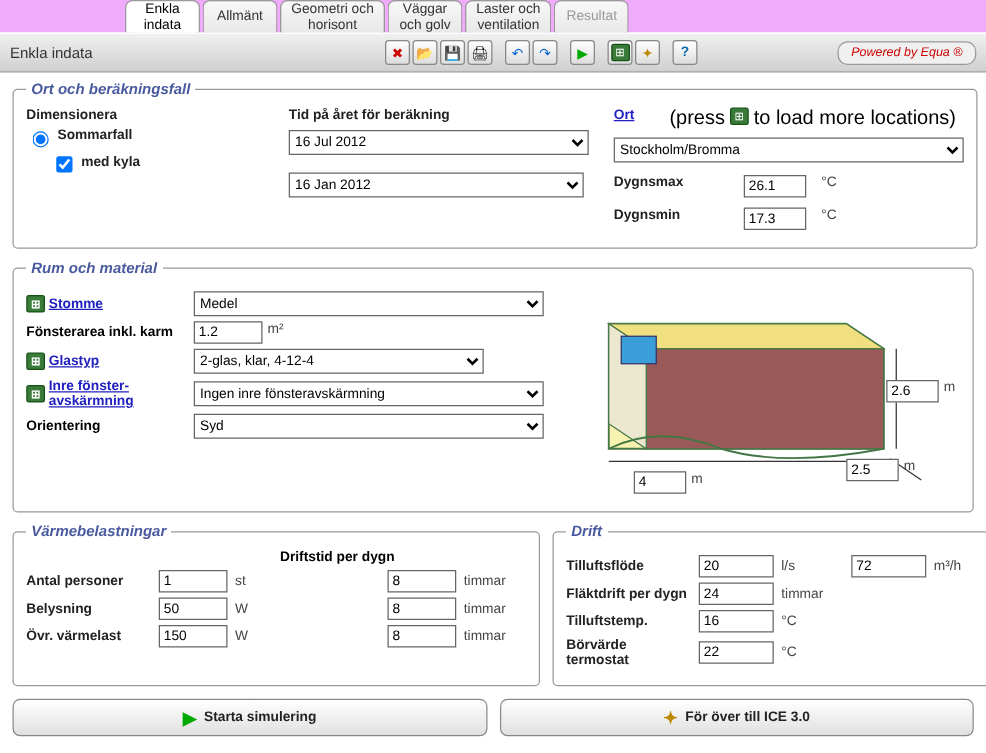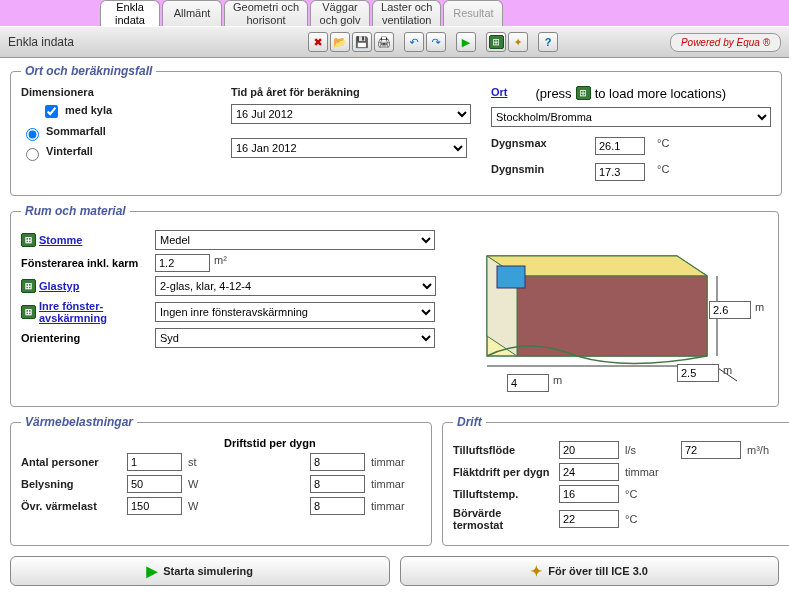--- a/index.html
+++ b/index.html
@@ -32,21 +32,21 @@
 .icon-db { display: inline-flex; width: 15px; height: 14px; background: #3a7a3a; border: 1px solid #145214; border-radius: 2px; align-items: center; justify-content: center; color: #fff; font-size: 9px; }
 .room3d { position: relative; width: 320px; height: 170px; }
 .dim-input { width: 42px; }
 .drift-row { display: grid; grid-template-columns: 100px 60px 50px 60px 40px; align-items: center; gap: 6px; margin: 4px 0; }
 .heat-row { display: grid; grid-template-columns: 100px 55px 30px 80px 55px 50px; align-items: center; gap: 6px; margin: 4px 0; }
 .heat-hdr { display: grid; grid-template-columns: 100px 55px 30px 130px; gap: 6px; margin-bottom: 4px; }
 .two-col { display: grid; grid-template-columns: 1fr 1fr; gap: 10px; }
 .bigbtn { flex: 1; display: flex; align-items: center; justify-content: center; gap: 6px; border: 1px solid #888; border-radius: 6px; background: linear-gradient(to bottom, #fff, #e0e0e0); padding: 6px; cursor: pointer; font-weight: bold; font-size: 12px; color: #222; }
 .btns { display: flex; gap: 10px; margin-top: 2px; }
 .unit { color: #444; }
-.small { font-size: 13px; }
+.small { font-size: 16px; }
 .rum-flex { display: flex; gap: 6px; align-items: flex-start; }
 .room-svg { display: block; }
 .tabtxt { white-space: pre-line; }
 </style>
 </head>
 <body>
 
 <div class="tabstrip">
   <div class="tab active">
       <span class="tabtxt">Enkla
@@ -113,31 +113,27 @@
   <div class="powered">Powered by Equa ®</div>
 </div>
 
 <div class="content">
 
 <fieldset>
   <legend>Ort och beräkningsfall</legend>
   <div class="ort-grid">
     <div class="dim-col">
       <label class="bold">Dimensionera</label>
+      <div class="radio-row">
+        <input type="radio" checked="" style="">
+        <label class="bold">Sommarfall</label>
+      </div>
       <div class="radio-row" style="margin-left:20px">
         <input type="checkbox" checked="" style="">
         <label class="bold">med kyla</label>
-      </div>
-      <div class="radio-row">
-        <input type="radio" checked="" style="">
-        <label class="bold">Sommarfall</label>
-      </div>
-      <div class="radio-row">
-        <input type="radio" style="">
-        <label class="bold">Vinterfall</label>
       </div>
     </div>
 
     <div class="col">
       <label class="bold" style="margin-bottom:6px">Tid på året för beräkning</label>
       <select style="width:240px;margin-bottom:14px">
         <option>16 Jul 2012</option>
       </select>
       <select style="width:236px">
         <option>16 Jan 2012</option>
@@ -187,21 +183,21 @@
         <div class="row">
               <input type="text" style="width: 55px;" value="1.2">
               <span class="unit">m²</span>
             </div>
       </div>
       <div class="rum-row">
         <div class="rum-lbl">
               <span class="icon-db">⊞</span>
               <span class="link">Glastyp</span>
             </div>
-        <select style="width:281px"><option>2-glas, klar, 4-12-4</option></select>
+        <select style="width:232px"><option>2-glas, klar, 4-12-4</option></select>
       </div>
       <div class="rum-row">
         <div class="rum-lbl">
               <span class="icon-db">⊞</span>
               <span class="link" style="white-space:pre-line">Inre fönster-
 avskärmning</span>
             </div>
         <select style="width:280px"><option>Ingen inre fönsteravskärmning</option></select>
       </div>
       <div class="rum-row">

